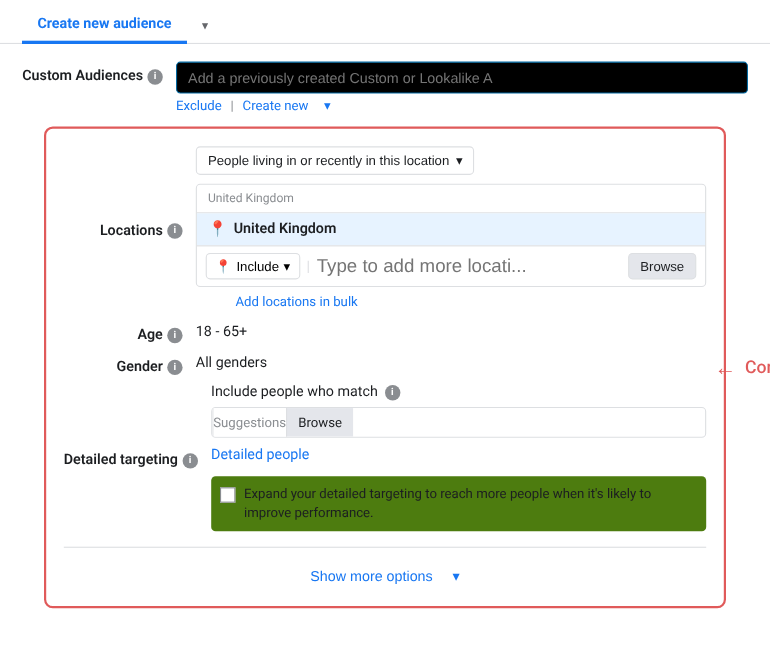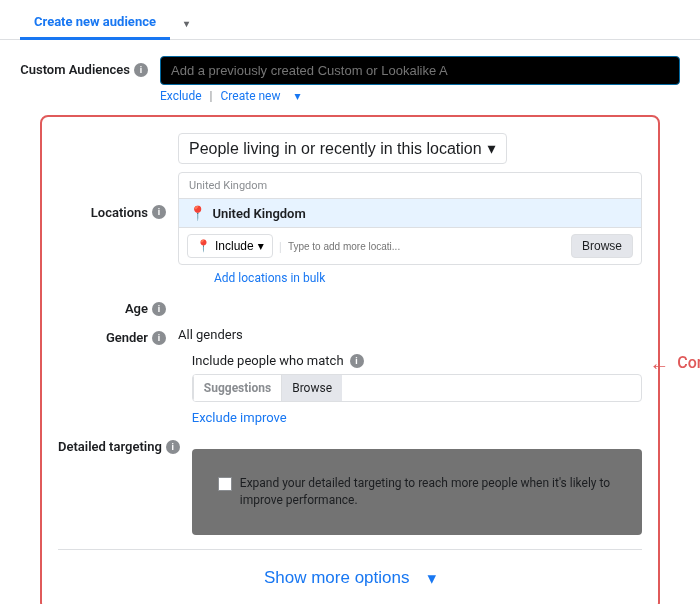--- a/index.html
+++ b/index.html
@@ -168,21 +168,21 @@
       flex: 1;
     }
     .location-type-btn {
       display: inline-flex;
       align-items: center;
       gap: 6px;
       background: #fff;
       border: 1px solid #dddfe2;
       border-radius: 4px;
       padding: 5px 10px;
-      font-size: 16px;
+      font-size: 12px;
       font-weight: 500;
       color: #1c1e21;
       cursor: pointer;
     }
 
     
     .location-search-box {
       border: 1px solid #dddfe2;
       border-radius: 4px;
       margin-top: 8px;
@@ -220,21 +220,21 @@
       padding: 4px 8px;
       font-size: 12px;
       font-weight: 500;
       cursor: pointer;
       white-space: nowrap;
     }
     .location-type-input {
       flex: 1;
       border: none;
       outline: none;
-      font-size: 10px;
+      font-size: 17px;
       color: #8a8d91;
       min-width: 0;
     }
     .browse-btn {
       background: #e4e6eb;
       border: 1px solid #dddfe2;
       border-radius: 4px;
       padding: 4px 10px;
       font-size: 12px;
       font-weight: 500;
@@ -281,47 +281,46 @@
     .demographics-input {
       flex: 1;
       border: none;
       outline: none;
       padding: 6px 10px;
       font-size: 12px;
       color: #8a8d91;
     }
     .suggestions-btn {
       border-left: 1px solid #dddfe2;
-      padding: 6px 10px;
-      font-size: 12px;
-      color: #8a8d91;
-      background: #fff;
-      cursor: pointer;
-      font-weight: bold;
+      padding: 6px 0;
+      font-size: 12px;
+      color: #8a8d91;
+      background: #fff;
+      cursor: pointer;
     }
     .browse-btn2 {
       border-left: 1px solid #dddfe2;
       padding: 6px 10px;
       font-size: 12px;
       color: #1c1e21;
       background: #e4e6eb;
       cursor: pointer;
     }
     .exclude-people-link {
       display: block;
       margin-top: 8px;
       font-size: 13px;
     }
     .expand-targeting {
       display: flex;
       align-items: flex-start;
       gap: 8px;
-      margin-top: 24px;
-      padding: 26px;
-      background: #737373;
+      margin-top: 12px;
+      padding: 8px;
+      background: #4d7c0f;
       border-radius: 4px;
     }
     .expand-checkbox {
       width: 14px;
       height: 14px;
       border: 1px solid #8a8d91;
       margin-top: 2px;
       flex-shrink: 0;
       background: #fff;
     }
@@ -341,21 +340,21 @@
       border: none;
       border-top: 1px solid #dddfe2;
       margin: 14px 0;
     }
 
     
     .show-more-row {
       text-align: center;
     }
     .show-more-btn {
-      font-size: 17px;
+      font-size: 13px;
       color: #1877f2;
       cursor: pointer;
       display: inline-flex;
       align-items: center;
       gap: 18px;
       background: none;
       border: none;
       padding: 4px 8px;
     }
   </style>
@@ -425,20 +424,23 @@
               <a class="link-blue">Add locations in bulk</a>
             </div>
           </div>
         </div>
 
         <div class="simple-row">
           <div class="sub-label">
             <span>Age</span>
             <span class="info-icon">i</span>
           </div>
+          <div class="sub-content">
+            <span class="simple-value">18 - 65+</span>
+          </div>
         </div>
 
         <div class="simple-row">
           <div class="sub-label">
             <span>Gender</span>
             <span class="info-icon">i</span>
           </div>
           <div class="sub-content">
             <span class="simple-value">All genders</span>
           </div>
@@ -451,21 +453,21 @@
           </div>
           <div class="sub-content">
             <div class="detailed-header">
               <span>Include people who match</span>
               <span class="info-icon">i</span>
             </div>
             <div class="demographics-row">
               <span class="suggestions-btn">Suggestions</span>
               <span class="browse-btn2">Browse</span>
             </div>
-            <a class="link-blue exclude-people-link">Exclude improve</a>
+            <a class="link-blue exclude-people-link">Detailed people</a>
             <div class="expand-targeting">
               <div class="expand-checkbox"></div>
               <span class="expand-text">Expand your detailed targeting to reach more people when it's likely to improve performance.</span>
             </div>
           </div>
         </div>
 
         <hr class="divider">
 
         <div class="show-more-row">

